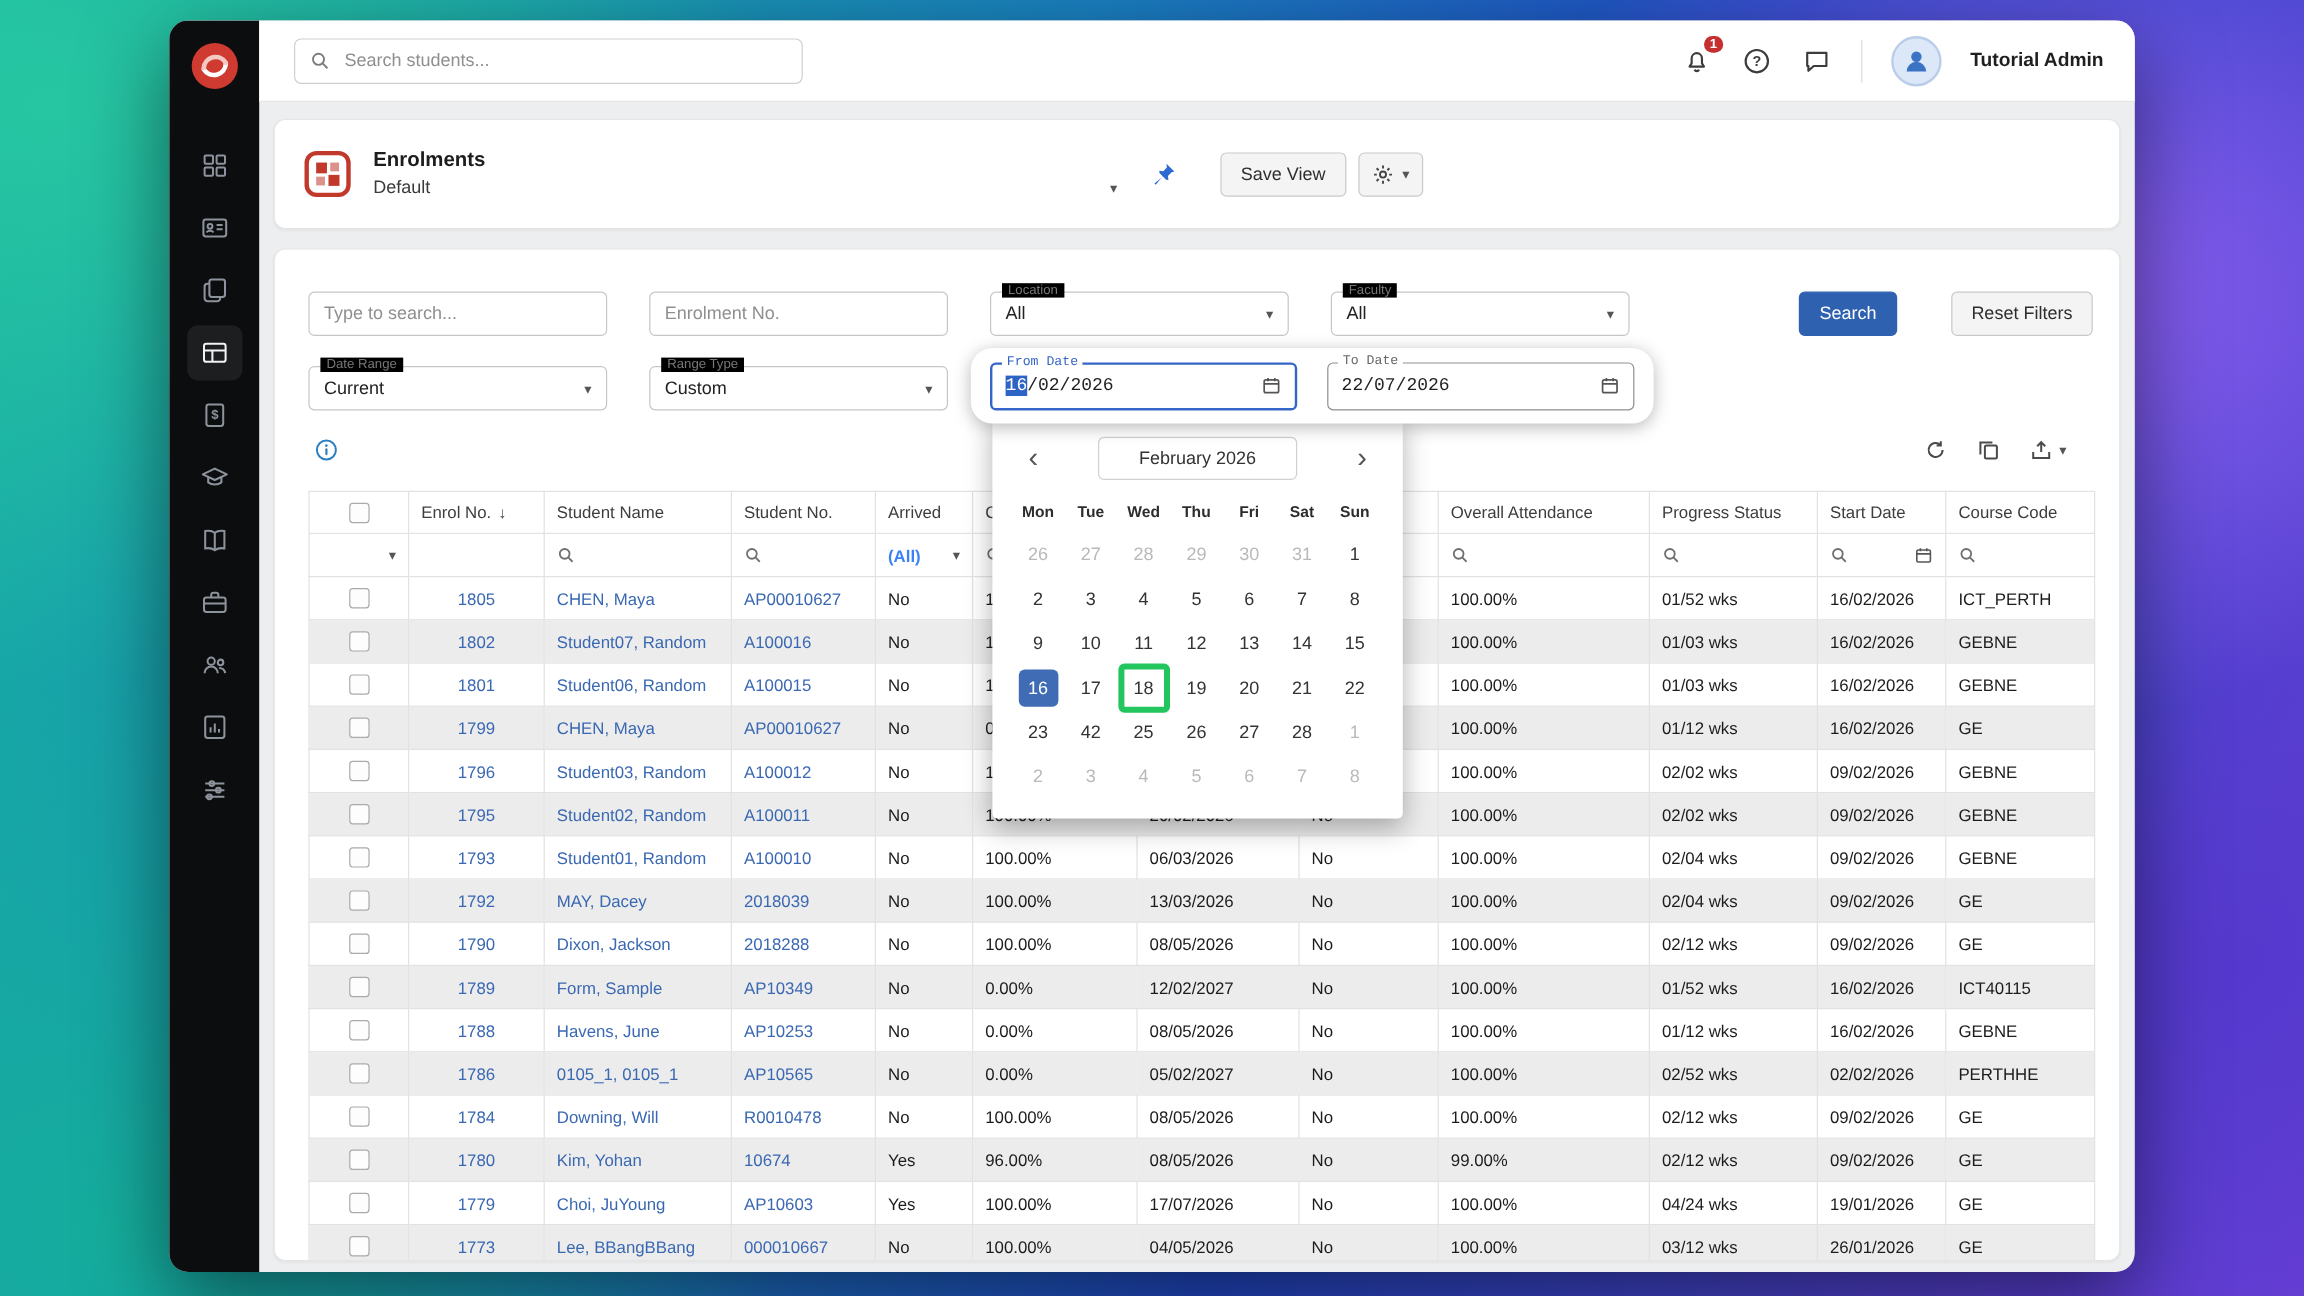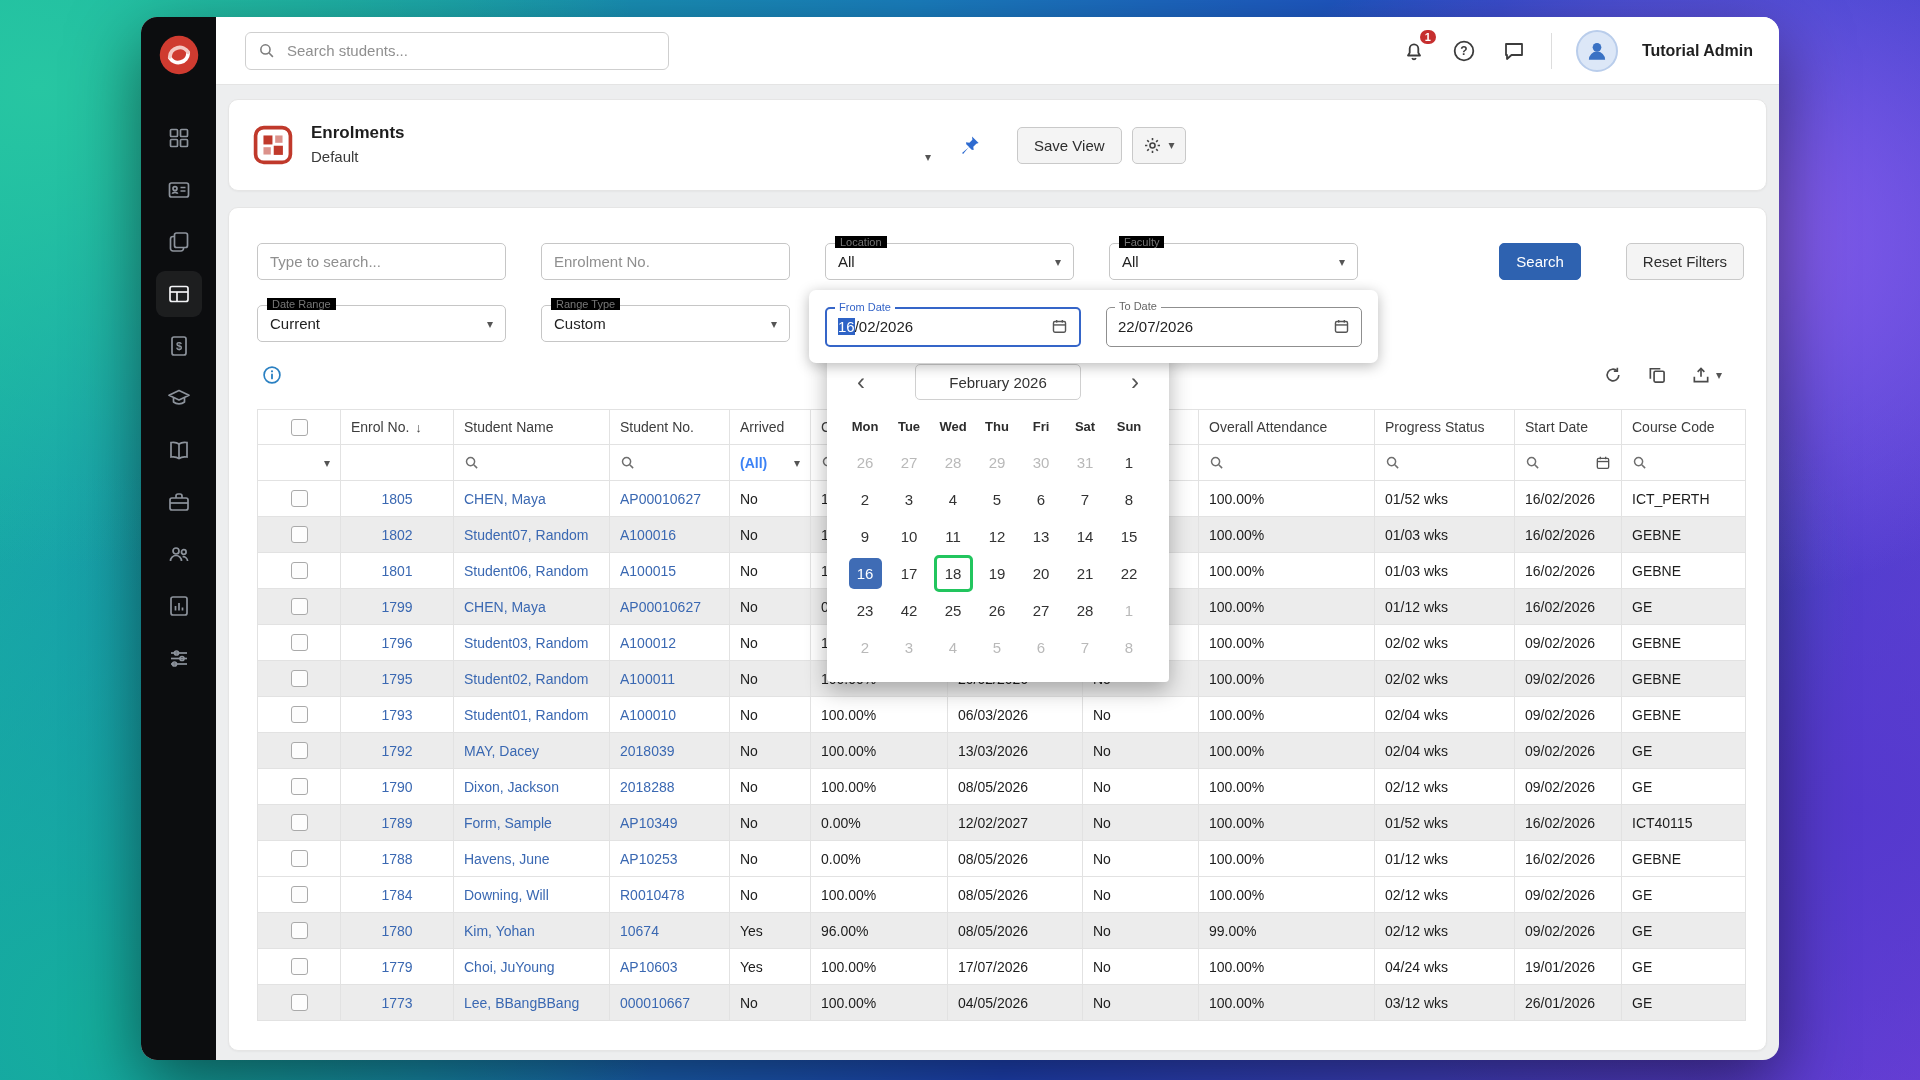--- a/index.html
+++ b/index.html
@@ -92,23 +92,23 @@
   .hlbl{margin-right:6px;}
   .sort{color:#444;font-size:13px;}
   .lnk{color:#3a68b2;cursor:pointer;}
   .c-center{text-align:center !important;}
   .cb{display:inline-block;width:17px;height:17px;border:1.5px solid #aaa;border-radius:3px;
     background:#fdfdfd;vertical-align:middle;box-sizing:border-box;}
   .fwrap{display:flex;align-items:center;gap:6px;}
   .fgap{flex:1;}
   .fval{color:#3b82f6;font-weight:bold;}
   
-  .dr-panel{position:absolute;left:580px;top:82px;width:569px;height:73px;background:#fff;
-    border-radius:7px;box-shadow:0 3px 14px rgba(0,0,0,.28);display:flex;align-items:center;
-    justify-content:space-between;padding:0 16px;box-sizing:border-box;z-index:30;}
+  .dr-panel{position:absolute;left:580px;top:82px;width:569px;height:63px;background:#fff;
+    border-radius:18px;box-shadow:0 3px 14px rgba(0,0,0,.28);display:flex;align-items:center;
+    justify-content:space-between;padding:0 16px;box-sizing:border-box;z-index:30;font-family:Liberation Mono, monospace;}
   .outlined{position:relative;width:256px;height:40px;border:1px solid #8f8f8f;border-radius:5px;
     display:flex;align-items:center;padding:0 11px;font-size:15px;color:#222;background:#fff;
     box-sizing:border-box;}
   .outlined.focus{border:2px solid #3565c8;}
   .flabel{position:absolute;top:-8px;left:8px;background:#fff;padding:0 4px;font-size:11px;color:#666;}
   .outlined.focus .flabel{color:#3565c8;}
   .selhl{background:#2e63c6;color:#fff;}
   .cal-ic{margin-left:auto;display:flex;}
   .cal-ic svg{width:17px;height:17px;}
   
@@ -119,21 +119,21 @@
     display:flex;align-items:center;justify-content:center;font-family:inherit;}
   .cal-month{border:1px solid #d0d0d0;border-radius:5px;height:36px;width:166px;display:flex;
     align-items:center;justify-content:center;font-size:15px;color:#333;box-sizing:border-box;}
   .cal-grid{display:grid;grid-template-columns:repeat(7,44px);}
   .cal-dh{height:36px;display:flex;align-items:center;justify-content:center;font-size:13px;
     font-weight:bold;color:#2d2d2d;}
   .cal-cell{height:37px;display:flex;align-items:center;justify-content:center;font-size:15px;color:#333;}
   .cal-cell span{width:33px;height:31px;display:flex;align-items:center;justify-content:center;border-radius:5px;}
   .cal-cell.muted{color:#b9b9b9;}
   .cal-cell.sel span{background:#3f6cb5;color:#fff;}
-  .cal-cell.today span{border:3px solid #22c55e;}
+  .cal-cell.today span{border:5px solid #22c55e;}
 </style>
 </head>
 <body>
 
 <div class="window">
 
   <aside class="sidebar">
     <div class="side-logo">
       <svg viewBox="0 0 24 24">
           <circle cx="12" cy="12" r="10.5" fill="#cf3b30"></circle>
@@ -636,20 +636,34 @@
                 <td><span class="lnk">AP10253</span></td>
                 <td>No</td>
                 <td>0.00%</td>
                 <td>08/05/2026</td>
                 <td>No</td>
                 <td>100.00%</td>
                 <td>01/12 wks</td>
                 <td>16/02/2026</td>
                 <td>GEBNE</td>
               </tr>
+              <tr class="odd">
+                <td class="c-center"><span class="cb"></span></td>
+                <td class="c-center"><span class="lnk">1786</span></td>
+                <td><span class="lnk">0105_1, 0105_1</span></td>
+                <td><span class="lnk">AP10565</span></td>
+                <td>No</td>
+                <td>0.00%</td>
+                <td>05/02/2027</td>
+                <td>No</td>
+                <td>100.00%</td>
+                <td>02/52 wks</td>
+                <td>02/02/2026</td>
+                <td>PERTHHE</td>
+              </tr>
               <tr>
                 <td class="c-center"><span class="cb"></span></td>
                 <td class="c-center"><span class="lnk">1784</span></td>
                 <td><span class="lnk">Downing, Will</span></td>
                 <td><span class="lnk">R0010478</span></td>
                 <td>No</td>
                 <td>100.00%</td>
                 <td>08/05/2026</td>
                 <td>No</td>
                 <td>100.00%</td>

